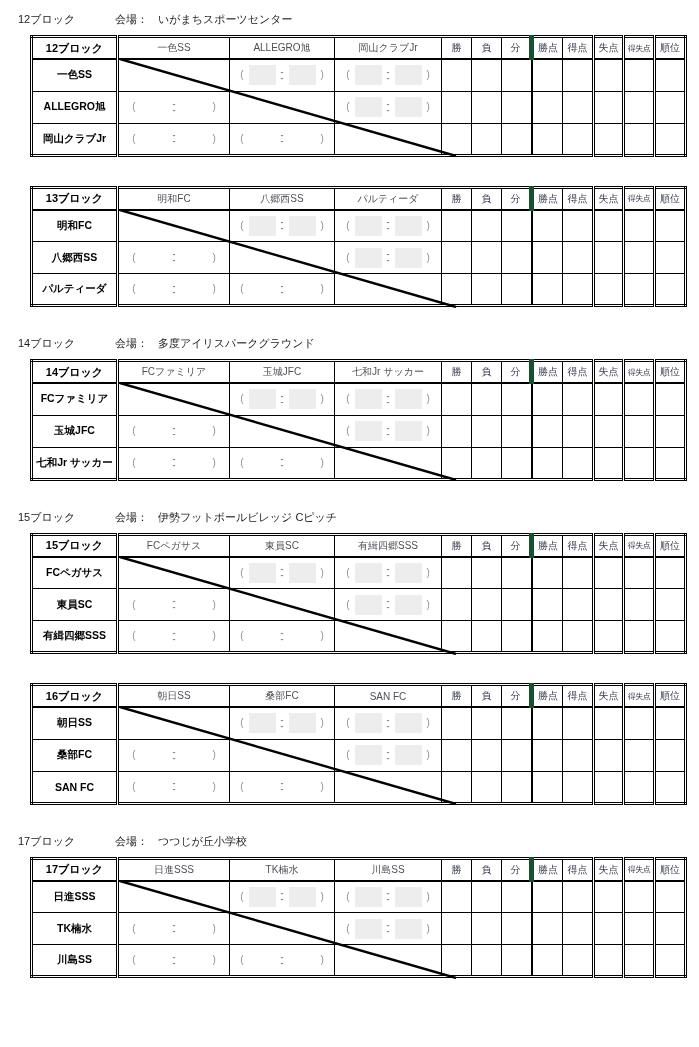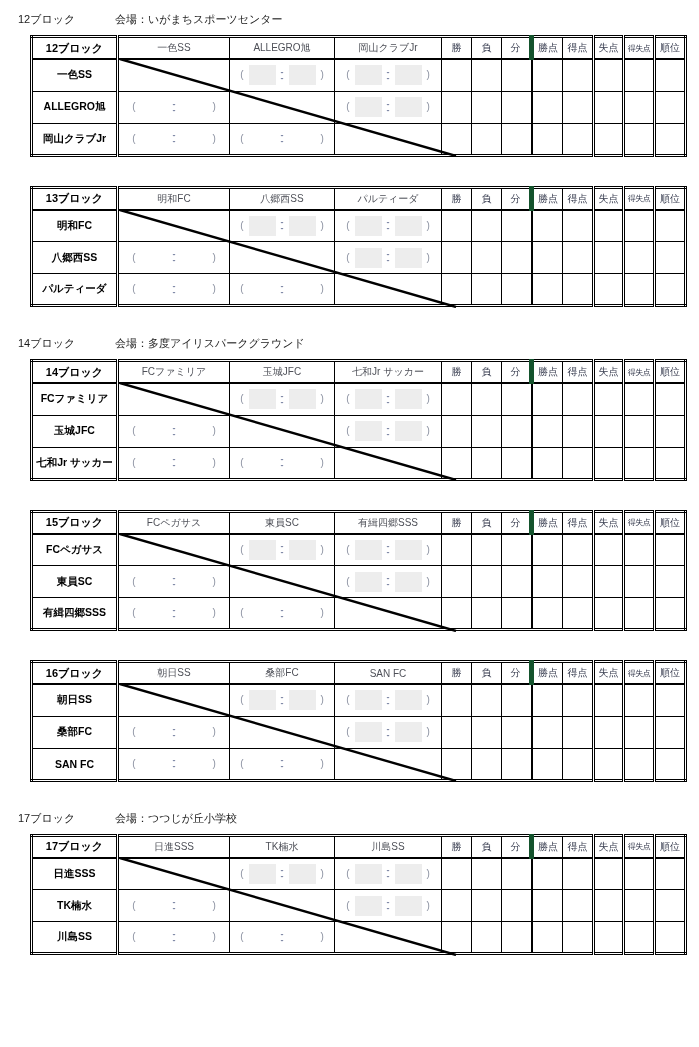--- a/index.html
+++ b/index.html
@@ -8,21 +8,21 @@
     font-family:"Liberation Sans","DejaVu Sans",sans-serif;
     color:#000;box-sizing:border-box;
     padding:12px 0 0 18px;
   }
   .block{margin-bottom:29px;}
   .block-title{
     font-size:11px;line-height:14px;margin-bottom:9px;color:#1c1c1c;
     white-space:nowrap;
   }
   .bt-name{display:inline-block;width:97px;}
-  .bt-venue-prefix{text-align:center;}
+  .bt-venue-prefix{margin-right:10px;text-align:center;}
   .table-wrap{position:relative;width:654px;margin-left:12px;}
   table.league-table{
     border-collapse:collapse;table-layout:fixed;width:654px;
     border:3px double #000;
   }
   .league-table th,.league-table td{
     border:1px solid #000;padding:0;overflow:hidden;white-space:nowrap;
     text-align:center;vertical-align:middle;
   }
   .league-table thead th{height:20px;border-bottom:2px solid #000;}
@@ -501,20 +501,23 @@
           </tr>
         </tbody>
       </table>
       <svg class="diag" width="338" height="99" viewBox="0 0 338 99">
         <line x1="1" y1="1" x2="337" y2="98" stroke="#000000" stroke-width="2.4"></line>
       </svg>
     </div>
   </section>
 
   <section class="block">
+    <div class="block-title">
+      <span class="bt-name">15ブロック</span><span class="bt-venue"><span class="bt-venue-prefix">会場：</span><span>伊勢フットボールビレッジ Cピッチ</span></span>
+    </div>
 
     <div class="table-wrap">
       <table class="league-table">
         <colgroup>
           <col style="width:86px">
             <col style="width:112px">
             <col style="width:105px">
             <col style="width:107px">
           <col style="width:30px">
             <col style="width:30px">

